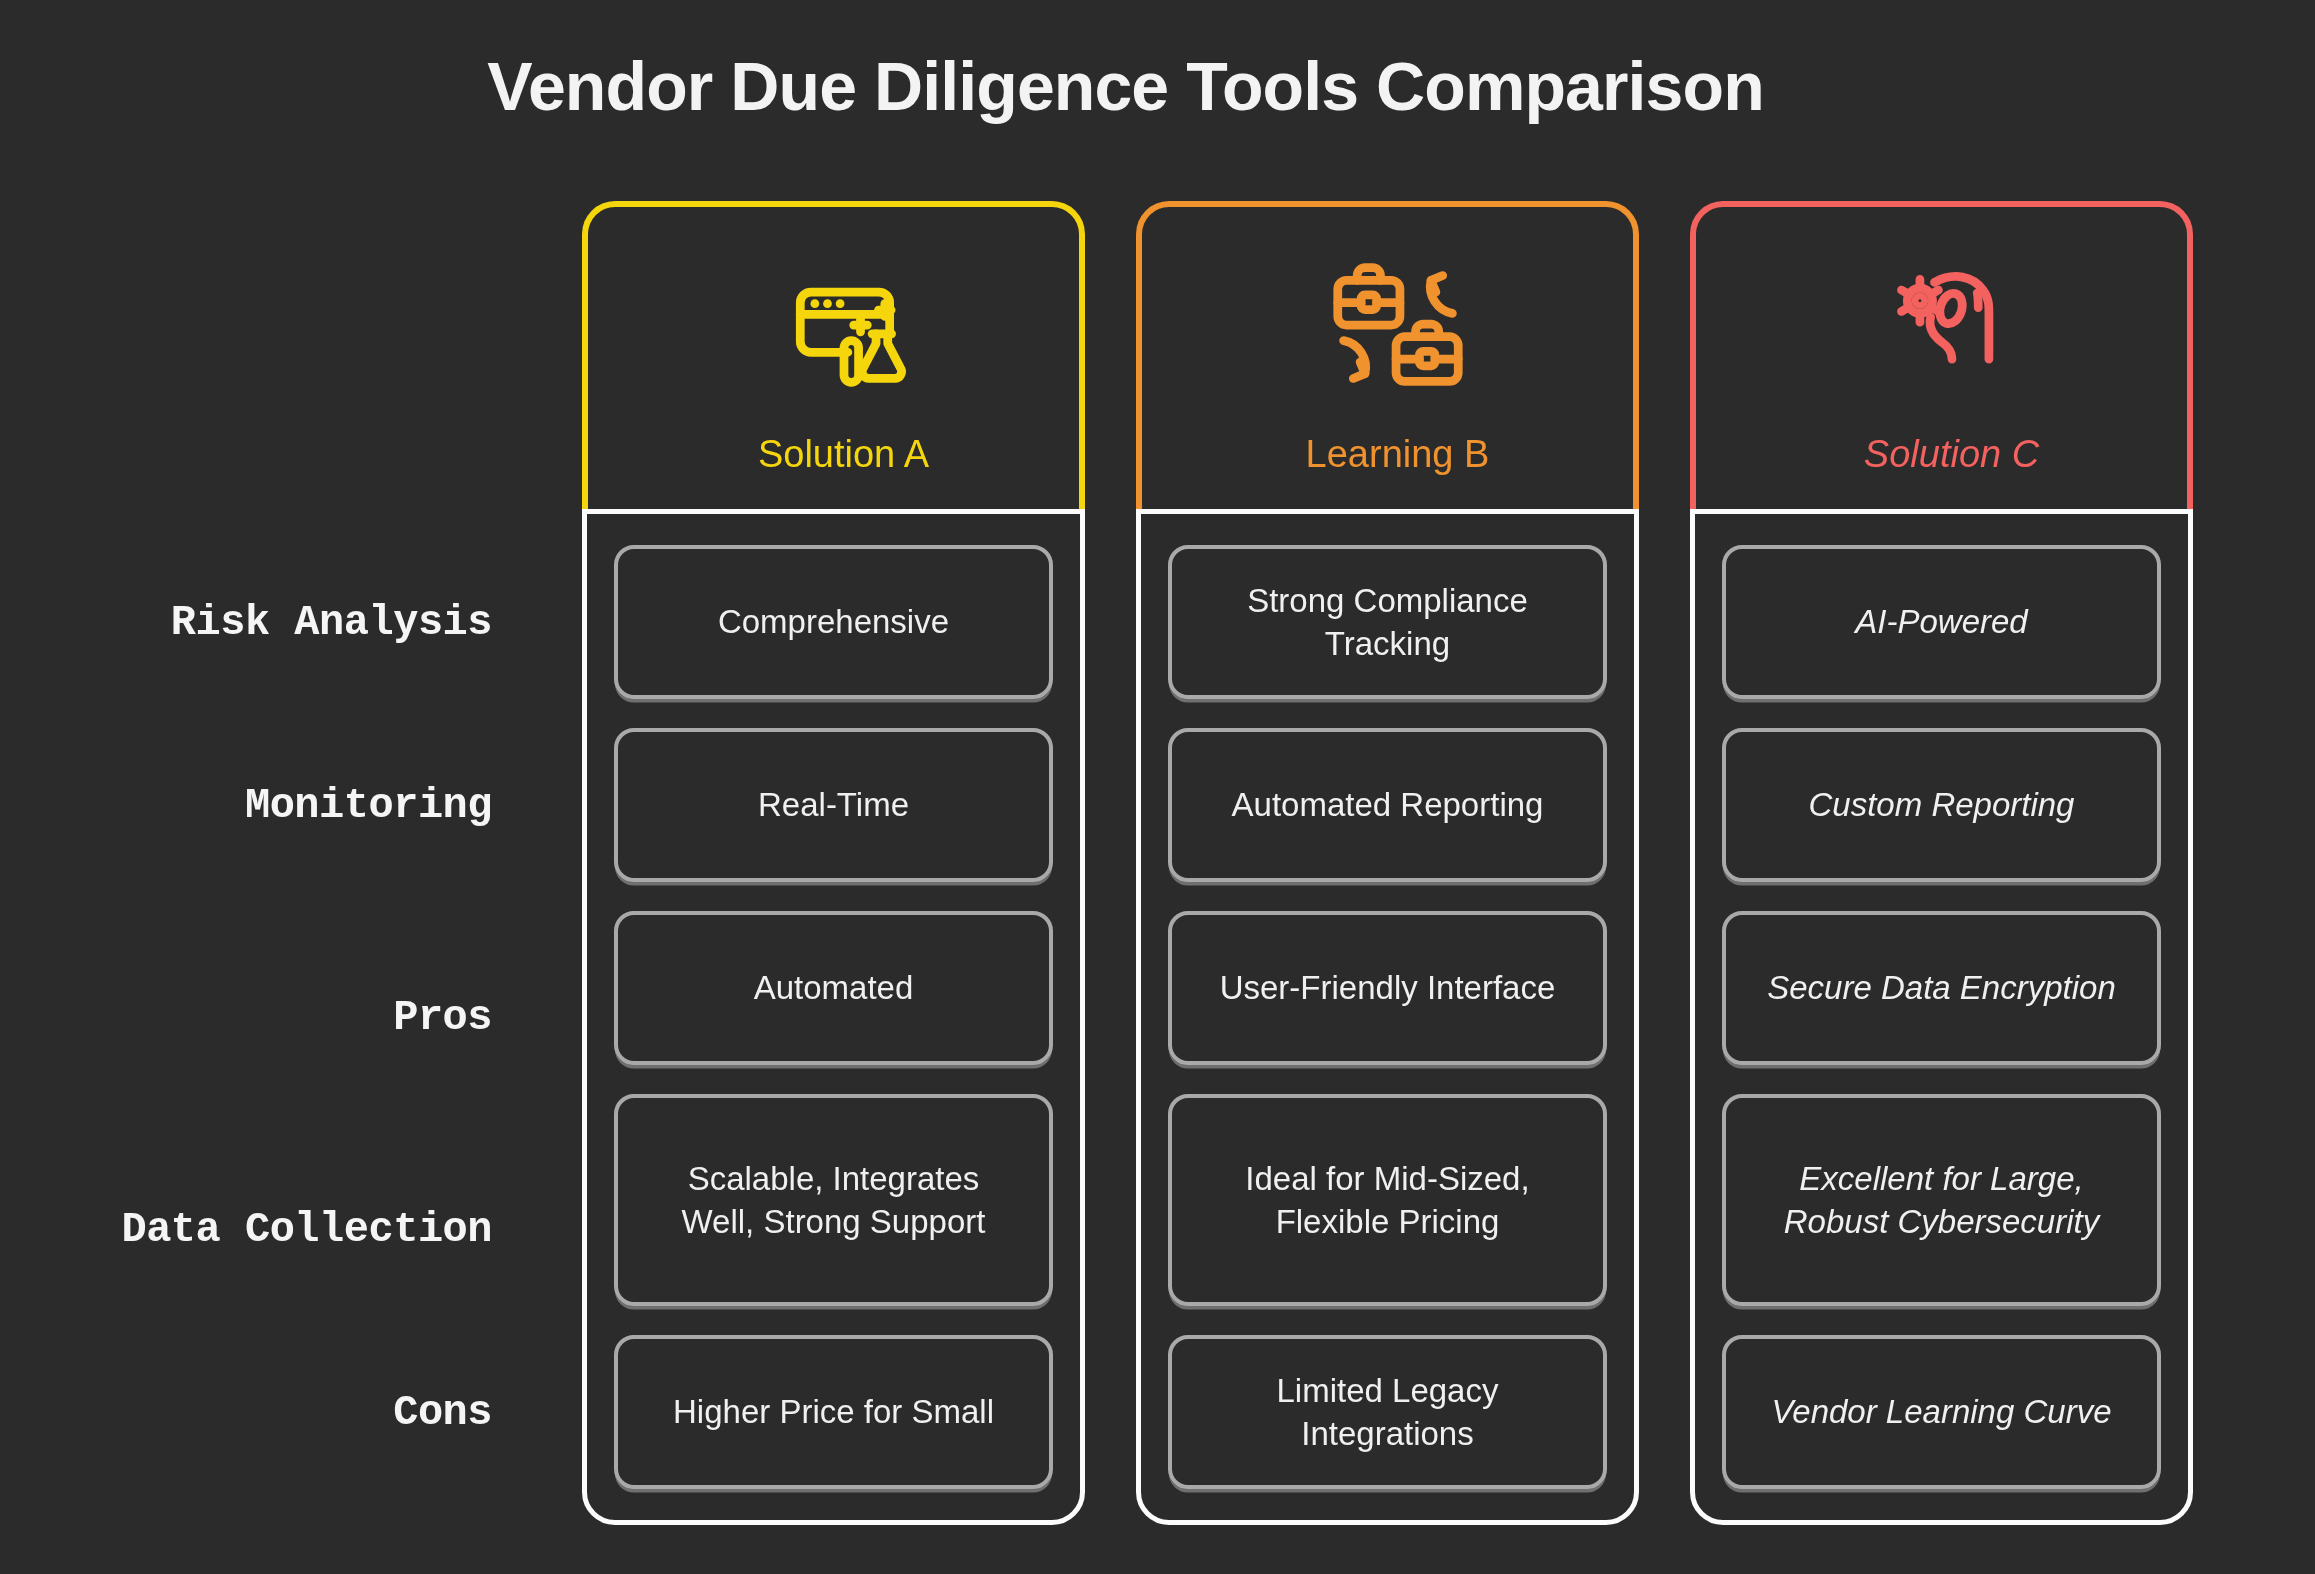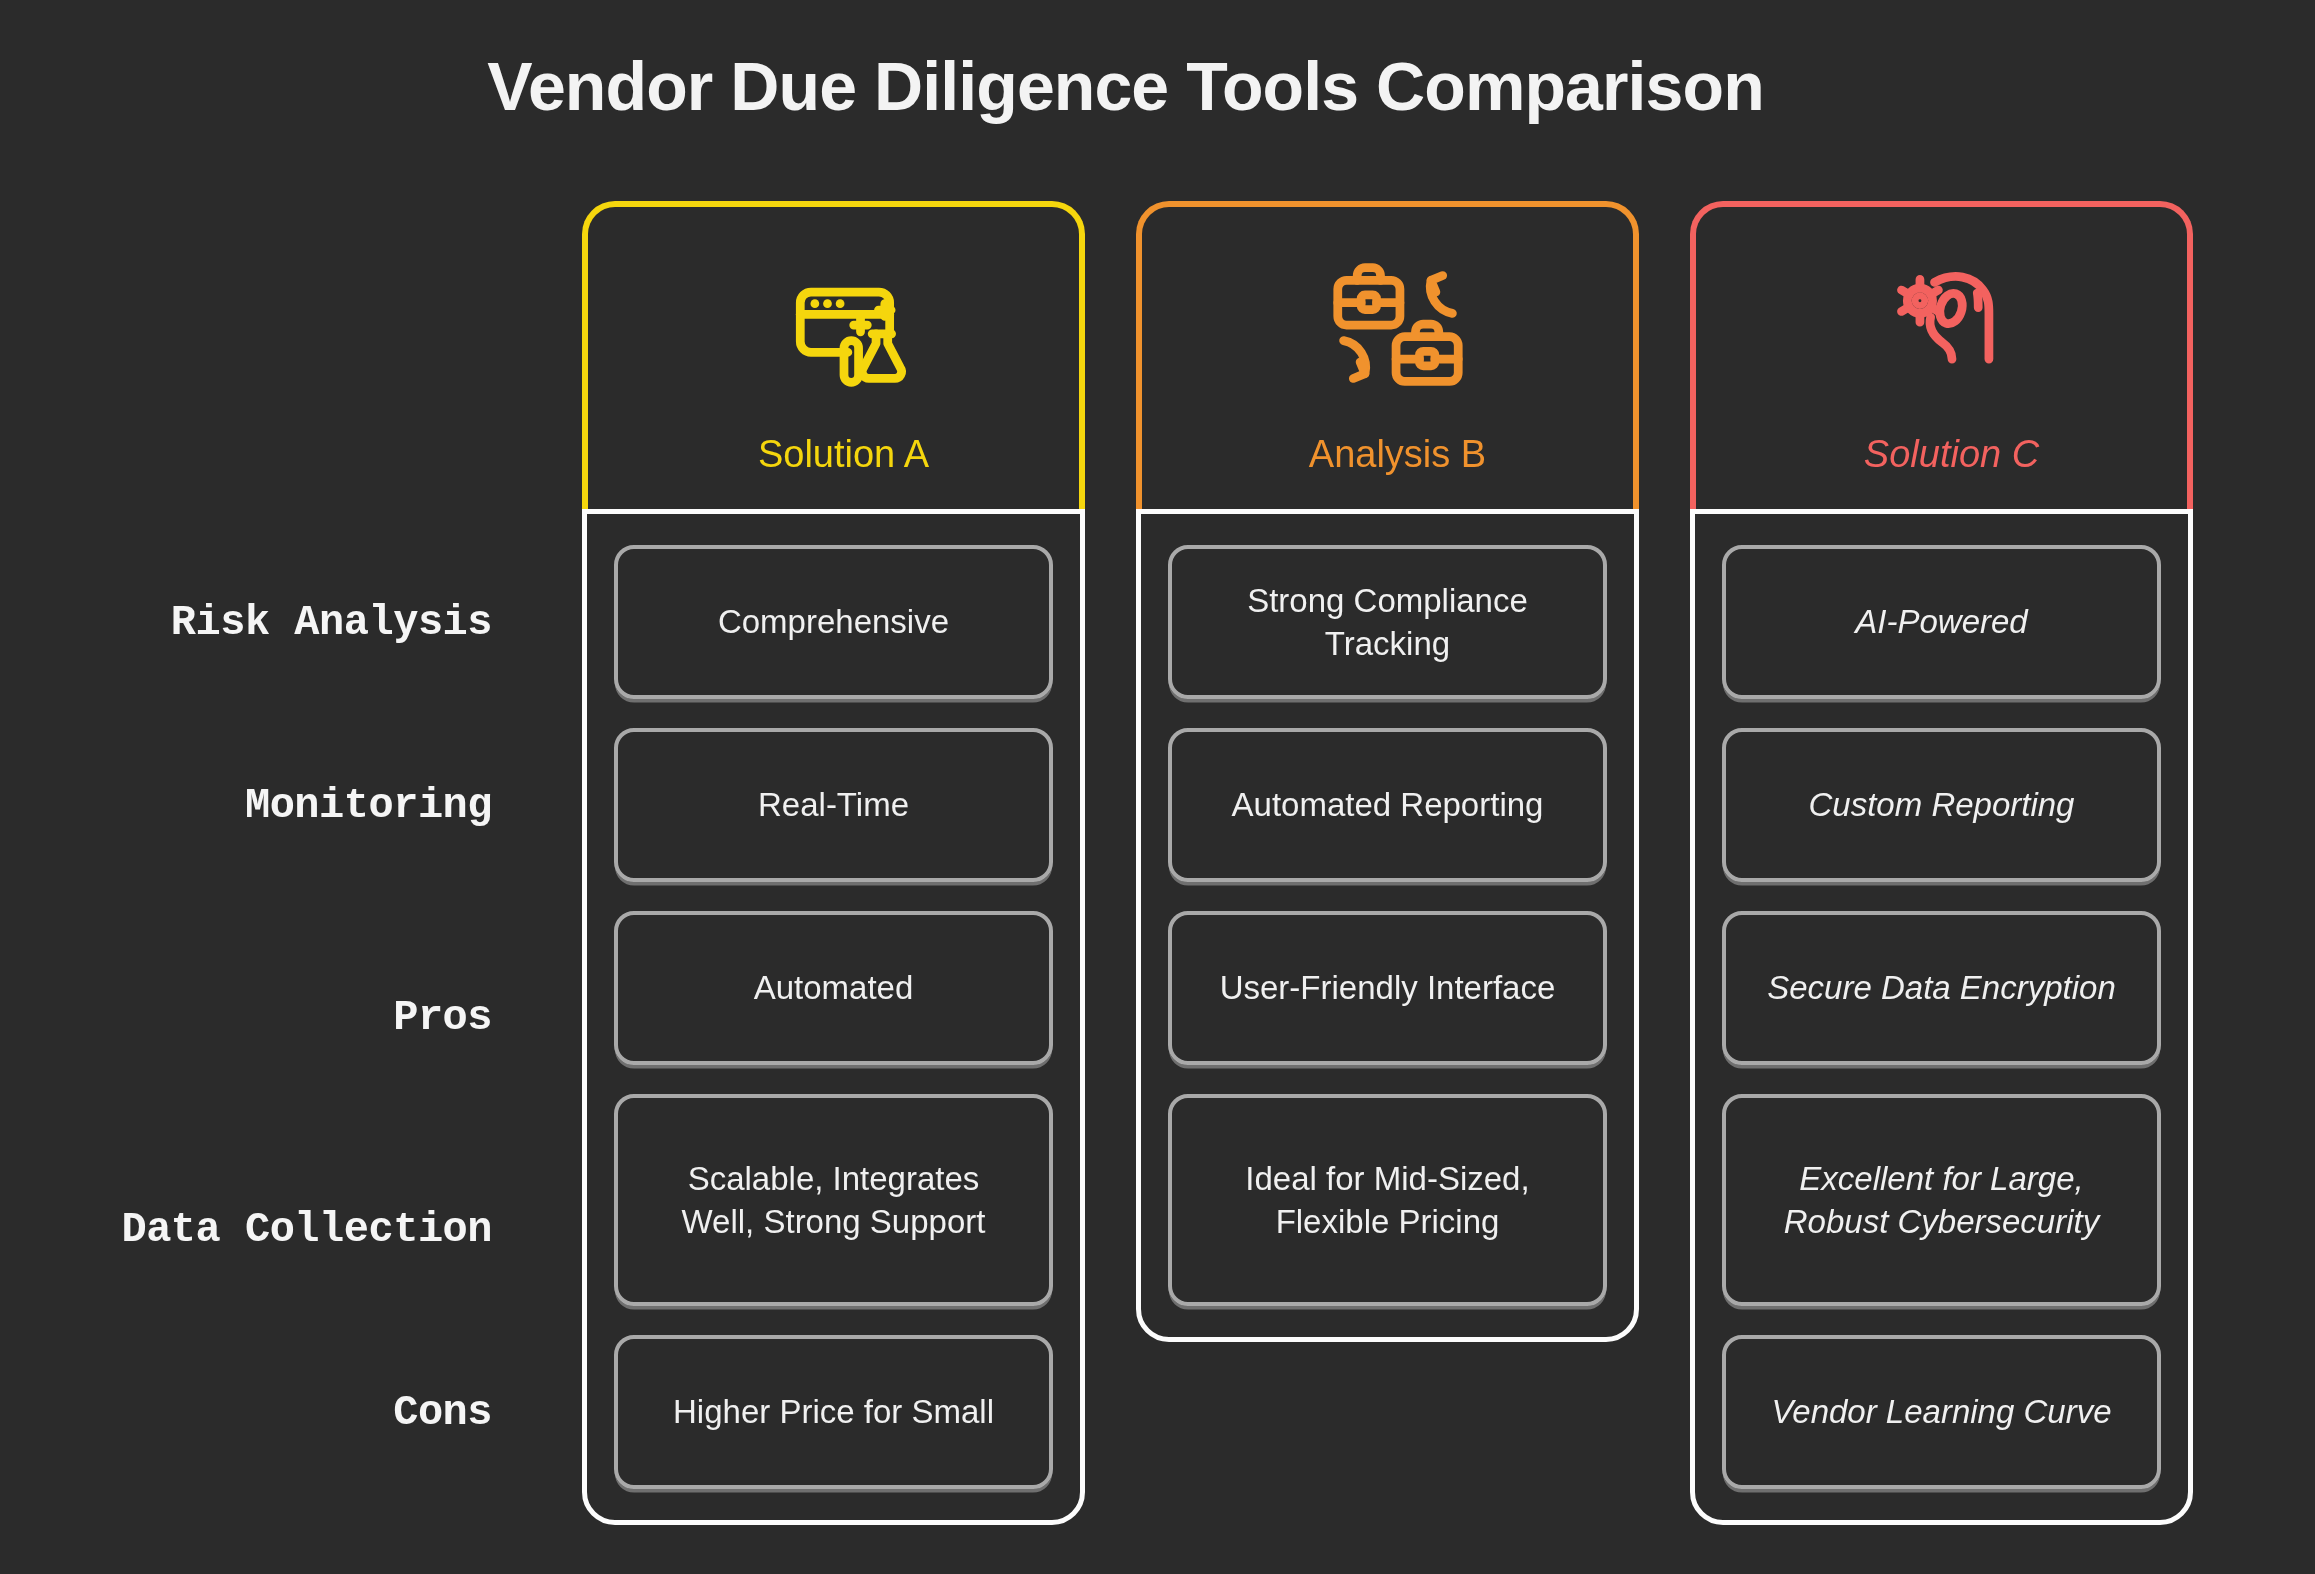--- a/index.html
+++ b/index.html
@@ -166,27 +166,28 @@
             <rect x="68" y="80" width="64" height="46" rx="9"></rect>
             <path d="M88,80 v-5 a8,8 0 0 1 8,-8 h8 a8,8 0 0 1 8,8 v5"></path>
             <path d="M68,103 h24 M108,103 h24"></path>
             <rect x="92" y="95" width="16" height="15" rx="4"></rect>
             <path d="M126,56 A28,28 0 0 1 104,22"></path>
             <path d="M104,22 l12,-5 M104,22 l5,12"></path>
             <path d="M14,84 A28,28 0 0 1 36,118"></path>
             <path d="M36,118 l-12,5 M36,118 l-5,-12"></path>
           </svg>
         </div>
-        <div class="sol-label">Analysis B</div>
+        <div class="sol-label">Learning B</div>
       </div>
       <div class="col-body">
         <div class="cell h-s">Strong Compliance Tracking</div>
         <div class="cell h-s">Automated Reporting</div>
         <div class="cell h-s">User-Friendly Interface</div>
         <div class="cell h-l">Ideal for Mid-Sized, Flexible Pricing</div>
+        <div class="cell h-s">Limited Legacy Integrations</div>
       </div>
     </div>
 
     <div class="col col-c">
       <div class="col-header">
         <div class="icon-wrap">
           <svg viewBox="0 0 140 140" width="136" height="136" fill="none" stroke="currentColor" stroke-width="9" stroke-linecap="round" stroke-linejoin="round">
             <circle cx="37" cy="43" r="13"></circle>
             <circle cx="37" cy="43" r="5" stroke-width="7"></circle>
             <path d="M37,30 V21 M48.3,36.5 L56,32 M48.3,49.5 L56,54 M37,56 V65 M25.7,49.5 L18,54 M25.7,36.5 L18,32"></path>

